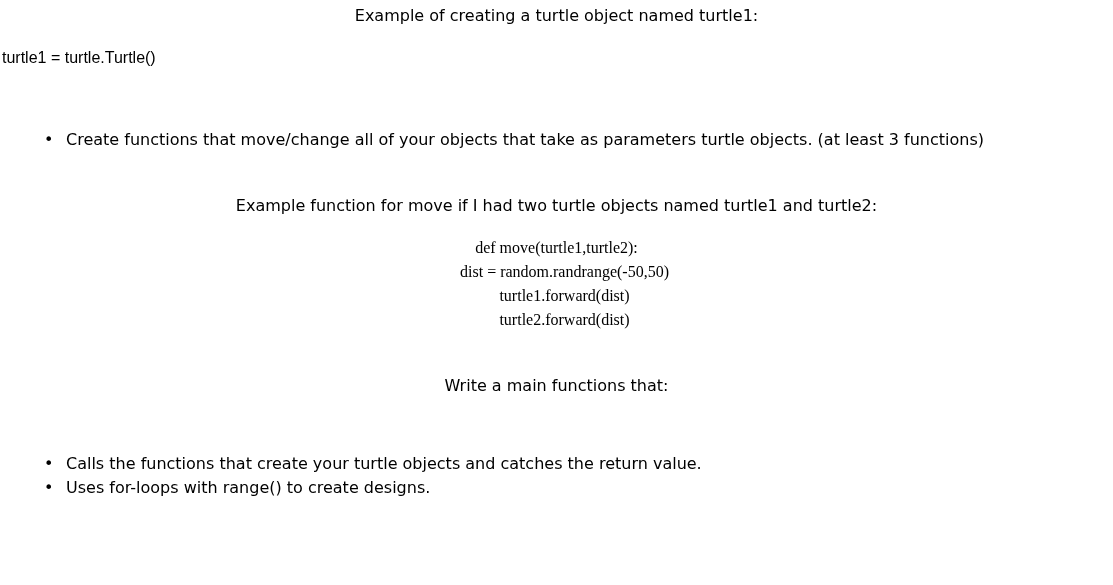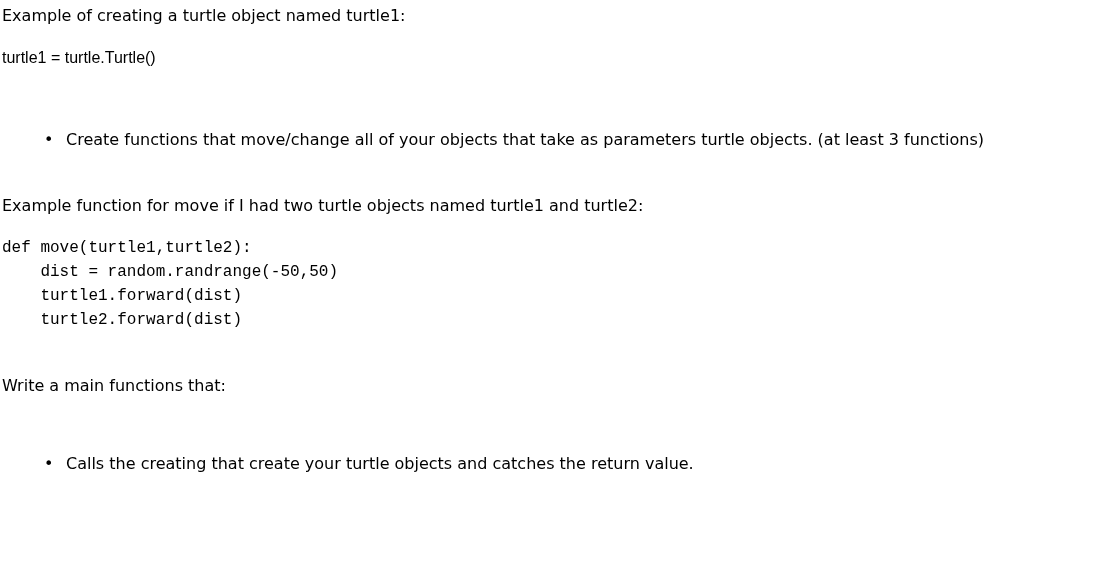--- a/index.html
+++ b/index.html
@@ -11,30 +11,32 @@
       font-family: "DejaVu Sans", "Liberation Sans", Arial, sans-serif;
       font-size: 16px;
       line-height: 1.5;
       color: #000;
       background: #fff;
       width: 1113px;
       padding: 4px 2px;
     }
     .para {
       margin-bottom: 18px;
+      text-align: center;
     }
     .code {
       font-family: Liberation Sans, sans-serif;
       white-space: pre;
       margin-bottom: 18px;
     }
     .code-block {
-      font-family: Liberation Mono, monospace;
+      font-family: Liberation Serif, serif;
       white-space: pre;
       margin-bottom: 18px;
+      text-align: center;
     }
     ul.bullet-list {
       list-style: none;
       padding-left: 0;
       margin-bottom: 18px;
     }
     ul.bullet-list li {
       position: relative;
       padding-left: 64px;
     }
@@ -76,14 +78,15 @@
     turtle1.forward(dist)
     turtle2.forward(dist)</div>
 
 <div class="spacer-sm"></div>
 
 <div class="para">Write a main functions that:</div>
 
 <div class="spacer-md"></div>
 
 <ul class="bullet-list">
-  <li>Calls the creating that create your turtle objects and catches the return value.</li>
+  <li>Calls the functions that create your turtle objects and catches the return value.</li>
+  <li>Uses for-loops with range() to create designs.</li>
 </ul>
 
 </body></html>

